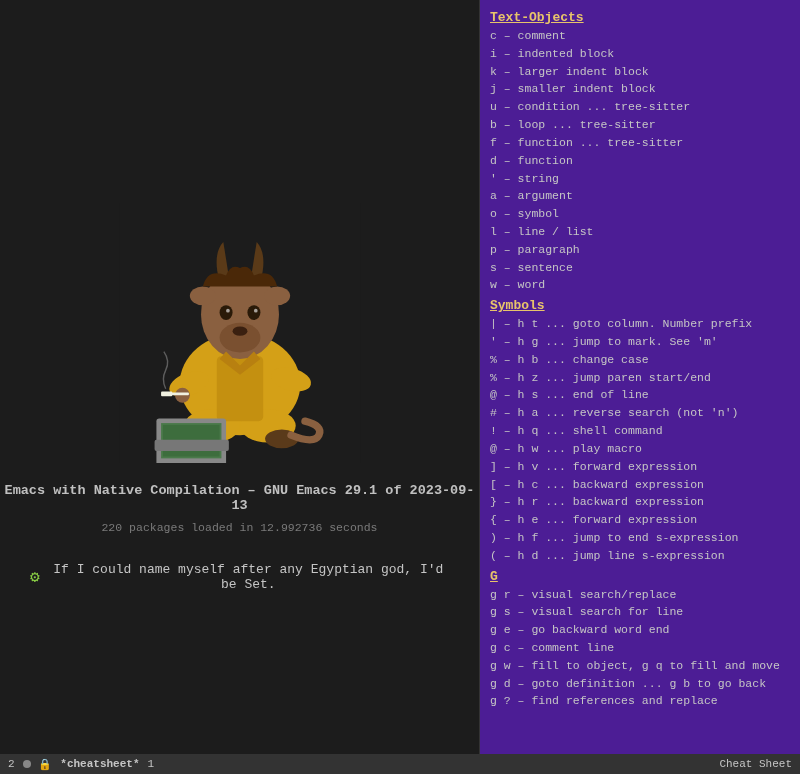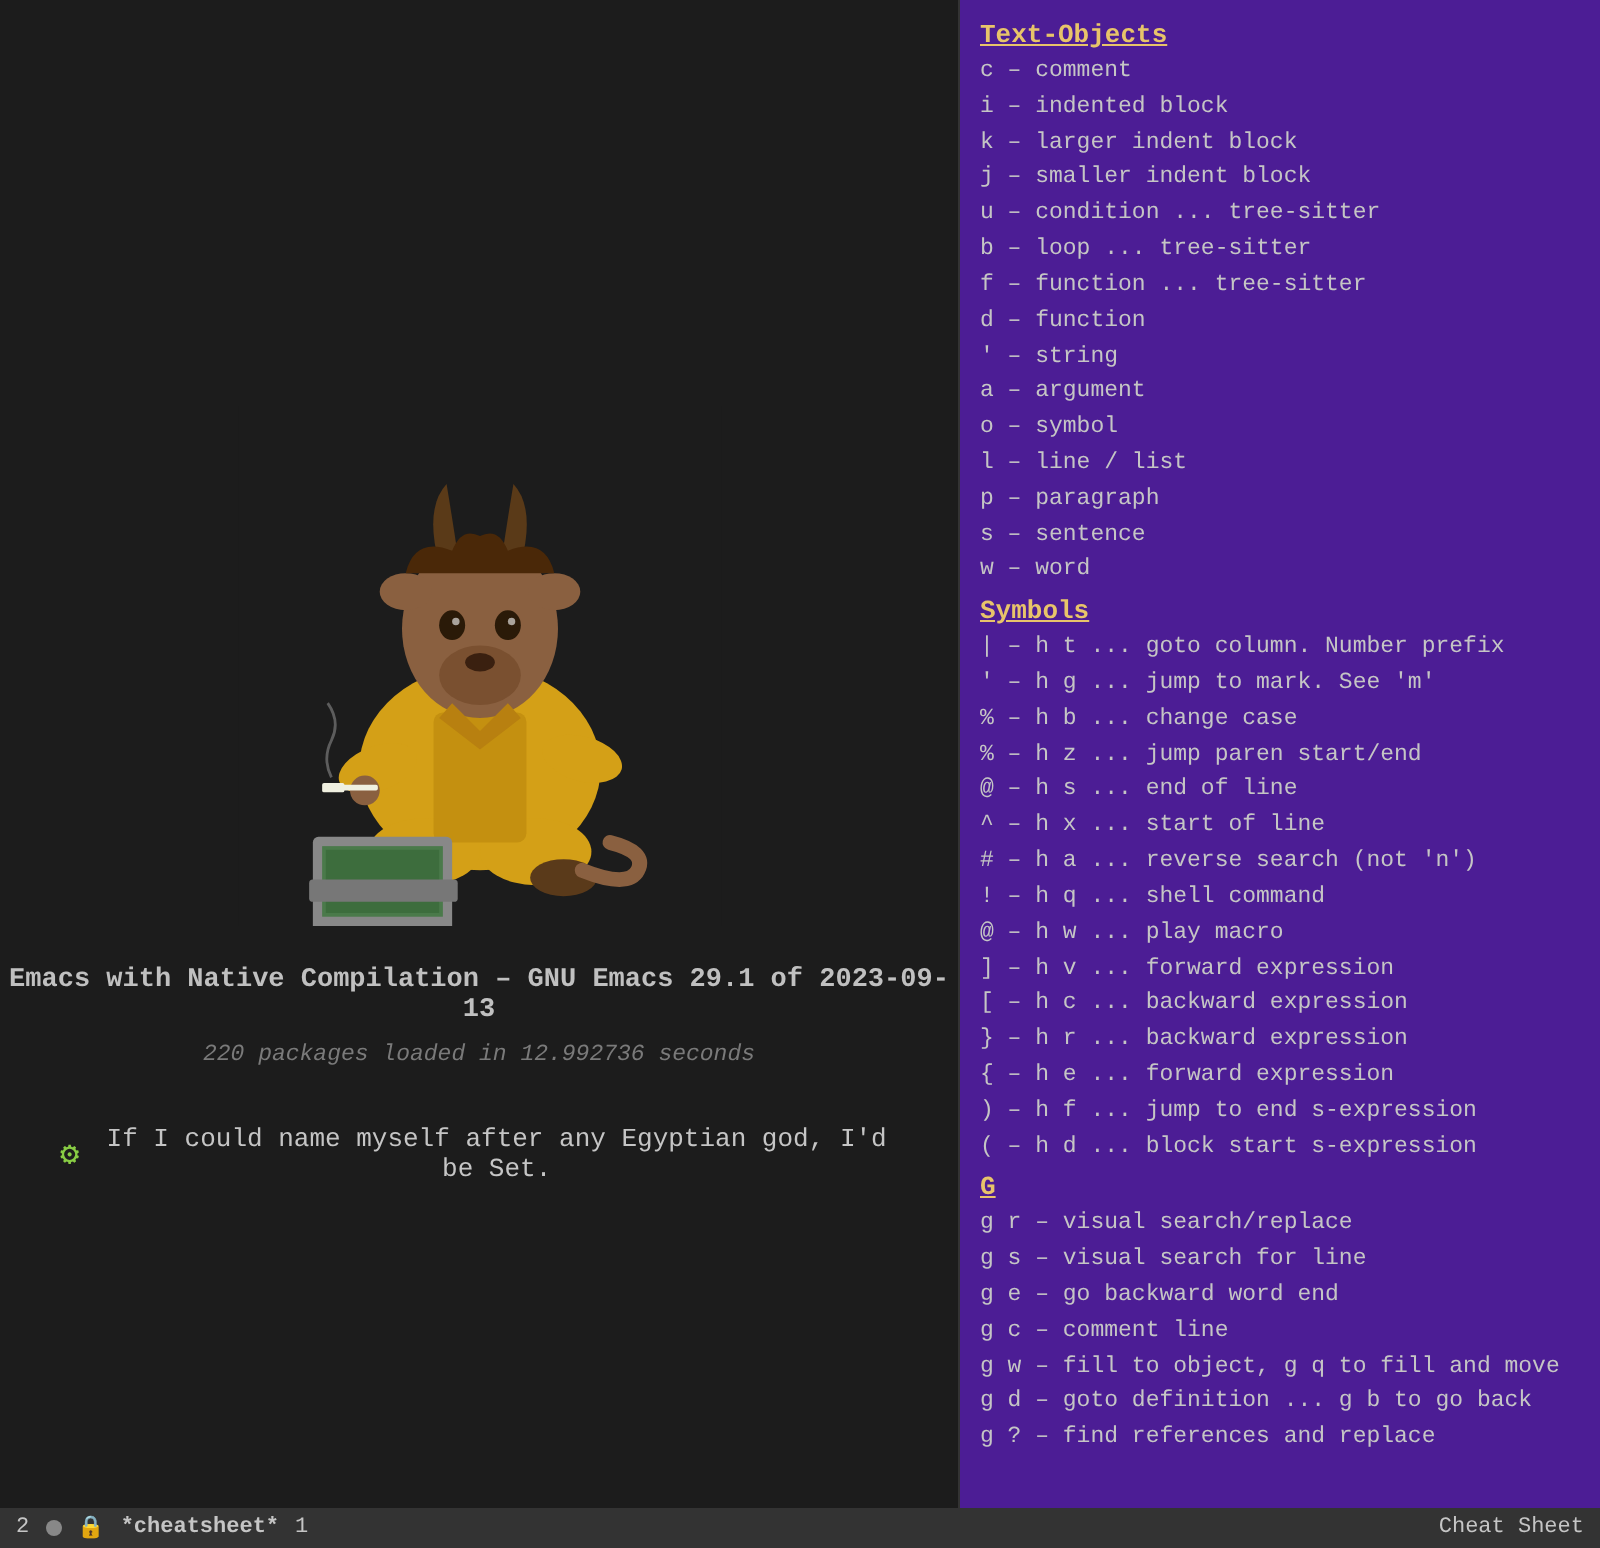--- a/index.html
+++ b/index.html
@@ -39,21 +39,20 @@
       text-align: center;
       margin-bottom: 8px;
       font-weight: bold;
     }
 
     #subtitle {
       color: #7a7a7a;
       font-size: 11.5px;
       text-align: center;
       margin-bottom: 28px;
-      font-style: italic;
     }
 
     #message {
       color: #c5c5c5;
       font-size: 13px;
       text-align: center;
       padding: 0 30px;
       display: flex;
       align-items: center;
       gap: 8px;
@@ -233,30 +232,29 @@
     <div class="cheat-item">l – line / list</div>
     <div class="cheat-item">p – paragraph</div>
     <div class="cheat-item">s – sentence</div>
     <div class="cheat-item">w – word</div>
     <div class="section-header gap">Symbols</div>
     <div class="cheat-item">| – h t ... goto column. Number prefix</div>
     <div class="cheat-item">' – h g ... jump to mark. See 'm'</div>
     <div class="cheat-item">% – h b ... change case</div>
     <div class="cheat-item">% – h z ... jump paren start/end</div>
     <div class="cheat-item">@ – h s ... end of line</div>
-    <div class="cheat-item">^ – h x ... start of line</div>
     <div class="cheat-item"># – h a ... reverse search (not 'n')</div>
     <div class="cheat-item">! – h q ... shell command</div>
     <div class="cheat-item">@ – h w ... play macro</div>
     <div class="cheat-item">] – h v ... forward expression</div>
     <div class="cheat-item">[ – h c ... backward expression</div>
     <div class="cheat-item">} – h r ... backward expression</div>
     <div class="cheat-item">{ – h e ... forward expression</div>
     <div class="cheat-item">) – h f ... jump to end s-expression</div>
-    <div class="cheat-item">( – h d ... block start s-expression</div>
+    <div class="cheat-item">( – h d ... jump line s-expression</div>
     <div class="section-header gap">G</div>
     <div class="cheat-item">g r – visual search/replace</div>
     <div class="cheat-item">g s – visual search for line</div>
     <div class="cheat-item">g e – go backward word end</div>
     <div class="cheat-item">g c – comment line</div>
     <div class="cheat-item">g w – fill to object, g q to fill and move</div>
     <div class="cheat-item">g d – goto definition ... g b to go back</div>
     <div class="cheat-item">g ? – find references and replace</div>
   </div>
 

